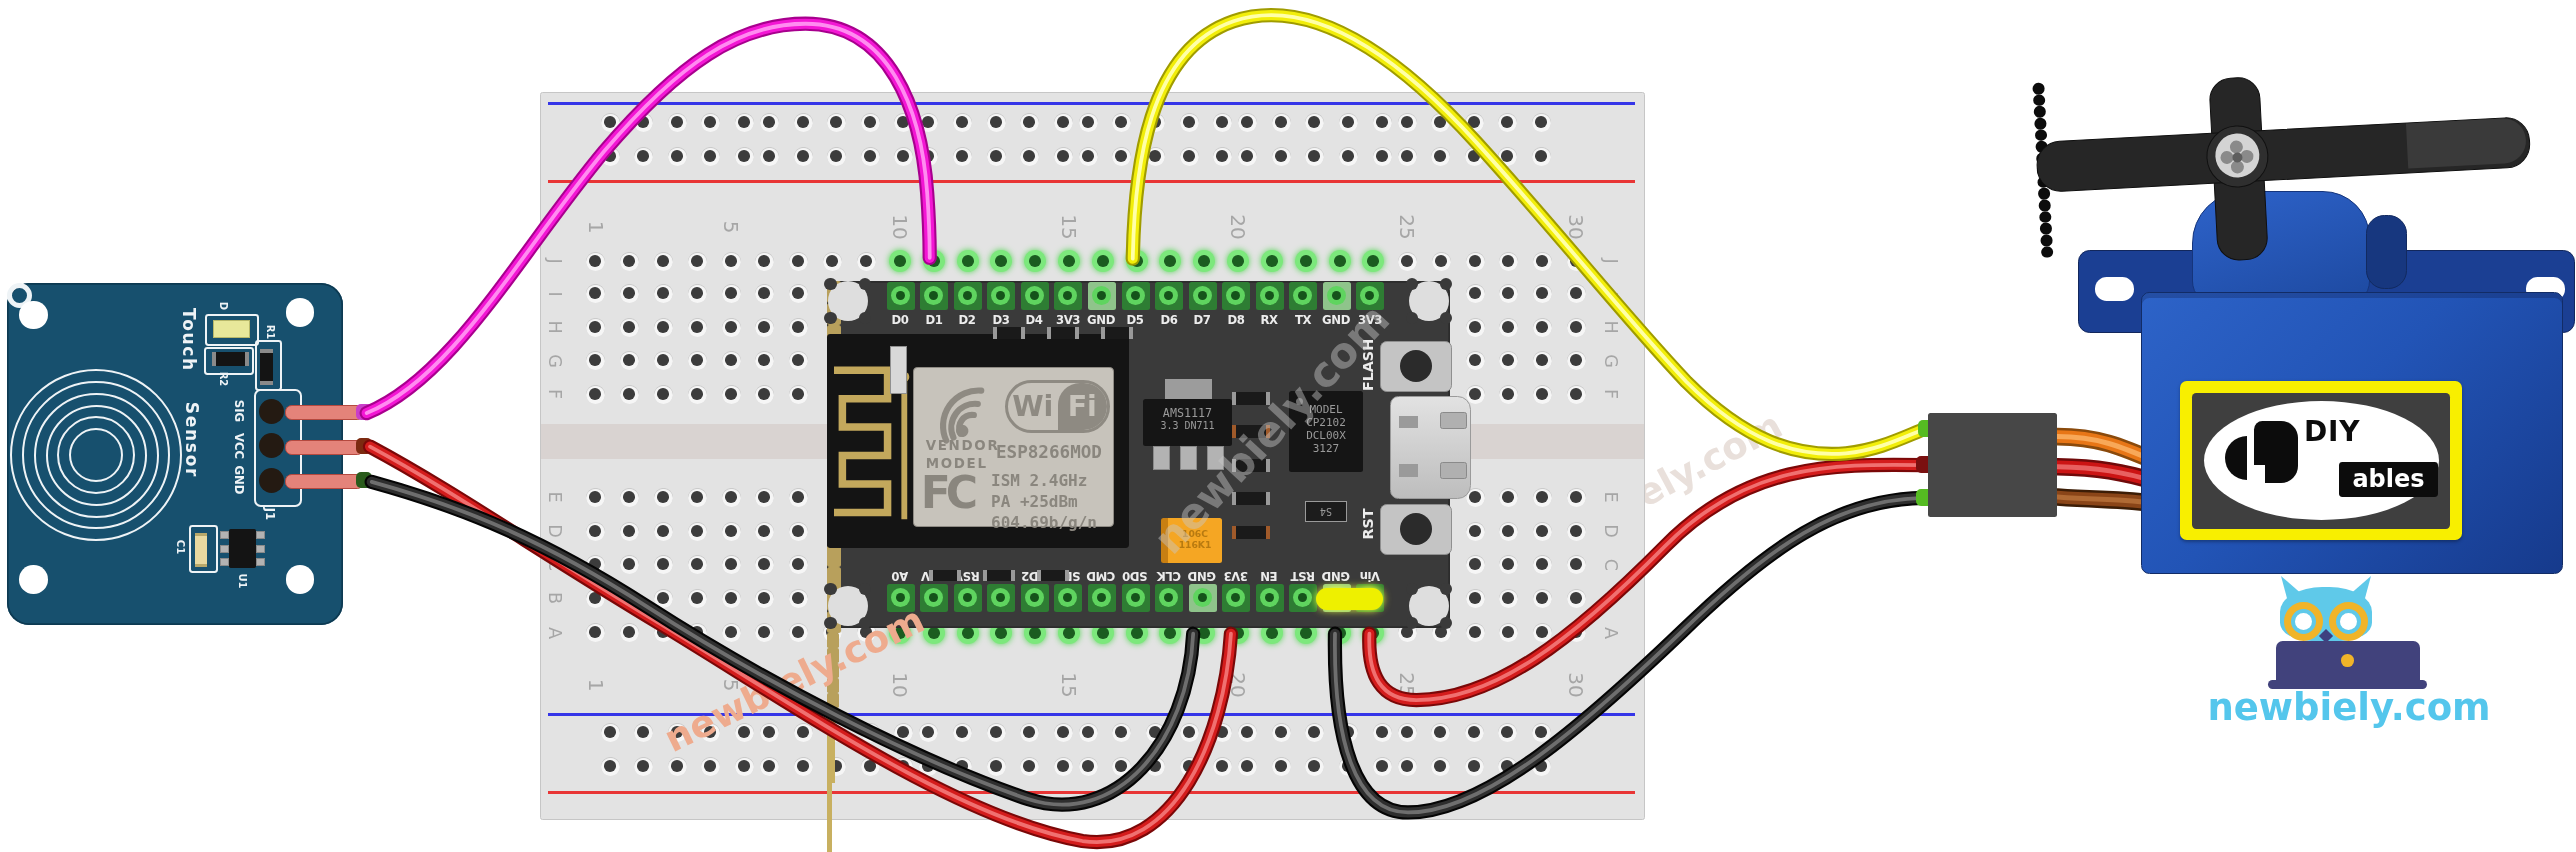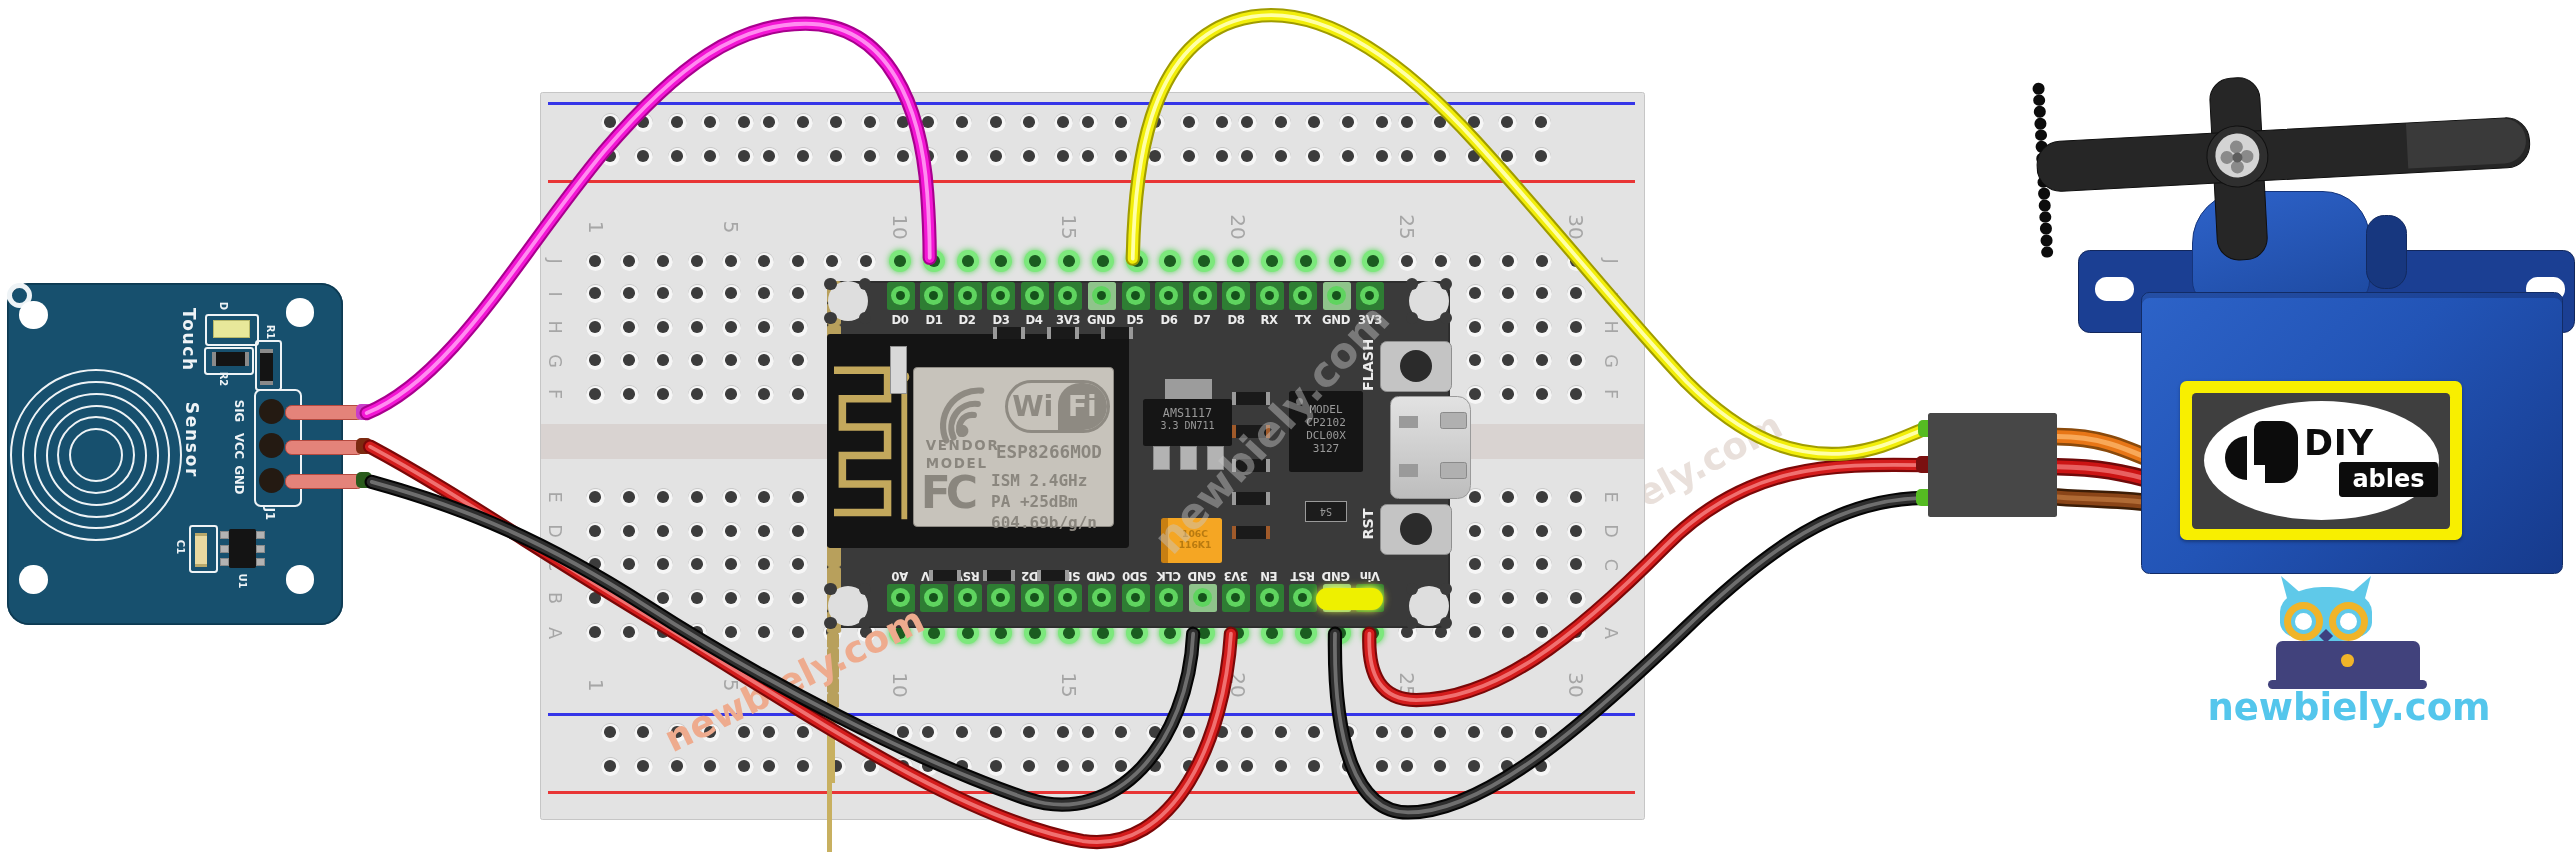--- a/index.html
+++ b/index.html
@@ -1398,21 +1398,21 @@
       <div class="abs" style="left:196px;top:80px;width:10px;height:10px;border-radius:50%;background:#5e5e5e;"></div>
     </div>
 
     <div class="label-plate">
       <div class="abs" style="left:11.7px;top:11.7px;width:258px;height:136px;background:#3f3f3f;border-radius:4.2px;"></div>
       <div class="abs" style="left:23.5px;top:20px;width:235px;height:119px;background:#fff;border-radius:50%;"></div>
       <div class="abs" style="left:45px;top:55px;width:22px;height:44px;background:#0c0c0c;border-radius:22px 0 0 22px;"></div>
       <div class="abs" style="left:74px;top:40px;width:44px;height:62px;background:#0c0c0c;border-radius:8.4px 17px 17px 8.4px;">
         <div class="abs" style="left:0px;top:44px;width:11px;height:18.5px;background:#fff;"></div>
       </div>
-      <div class="abs" style="left:124px;top:42px;font-size:35px;font-weight:bold;color:#0c0c0c;letter-spacing:0.8px;">DIY</div>
+      <div class="abs" style="left:124px;top:34px;font-size:28px;font-weight:bold;color:#0c0c0c;letter-spacing:0.8px;">DIY</div>
       <div class="abs" style="left:159px;top:81px;width:99px;height:35px;background:#0c0c0c;border-radius:3.4px;text-align:center;">
         <span style="color:#fff;font-size:24px;font-weight:bold;line-height:35px;">ables</span>
       </div>
     </div>
   </div>
 
   <div class="abs">
     <div class="abs" style="left:2281px;top:576px;width:27px;height:30px;background:#5fc9e9;clip-path:polygon(0 0,100% 78%,30% 100%);"></div>
     <div class="abs" style="left:2344px;top:576px;width:27px;height:30px;background:#5fc9e9;clip-path:polygon(100% 0,0 78%,70% 100%);"></div>
     <div class="abs" style="left:2280px;top:587px;width:92px;height:54px;background:#5fc9e9;border-radius:46% 46% 34% 34%;"></div>

